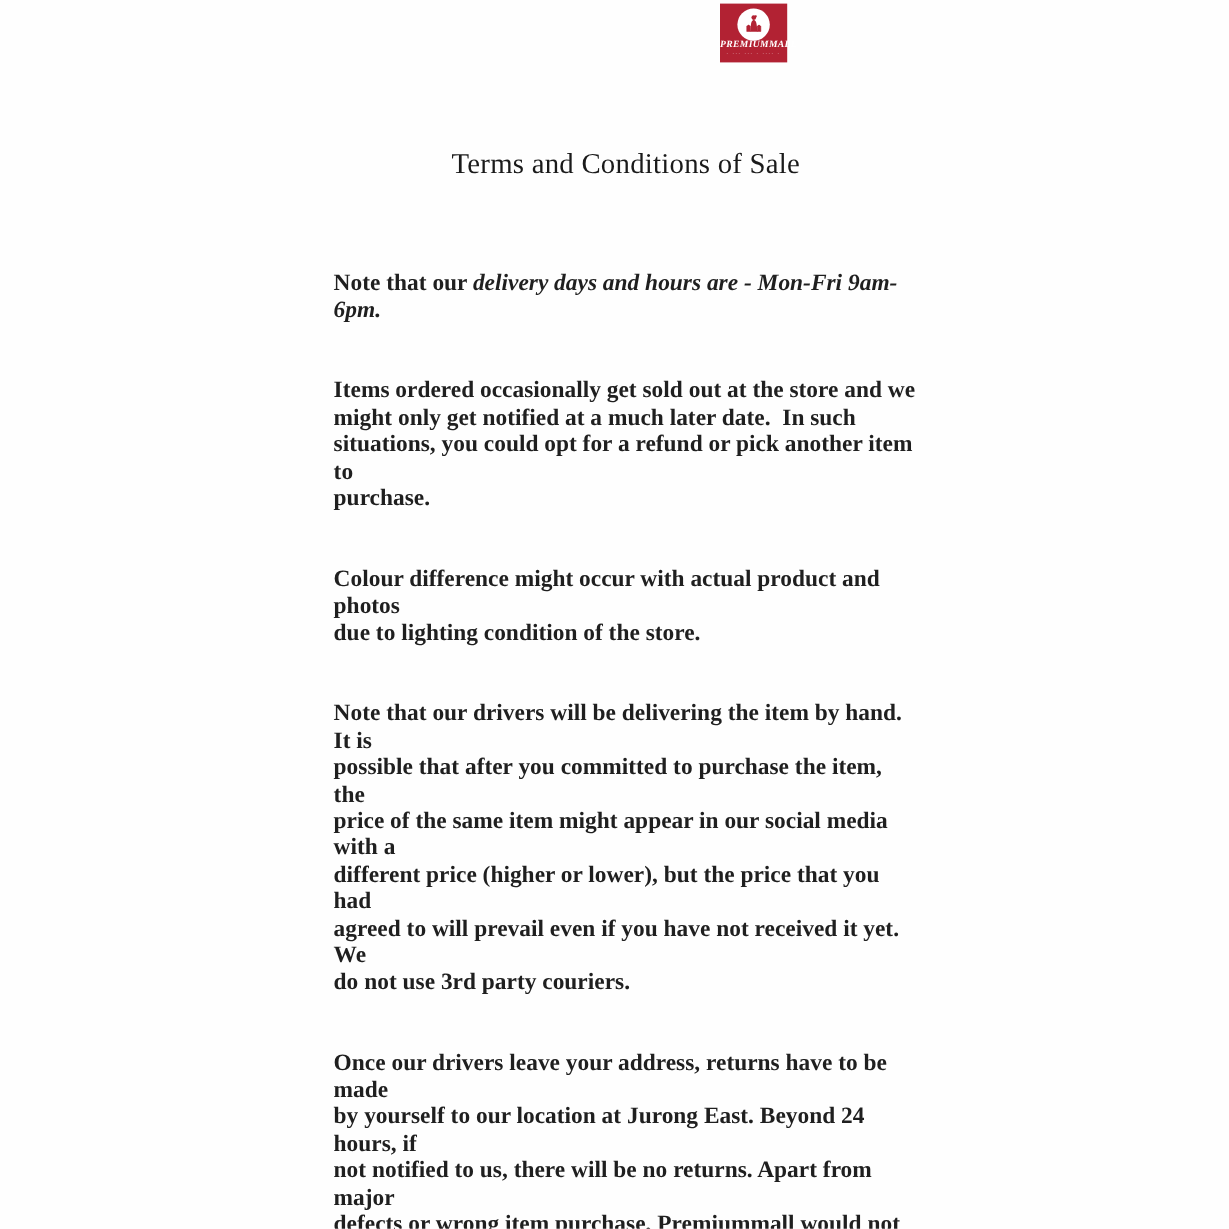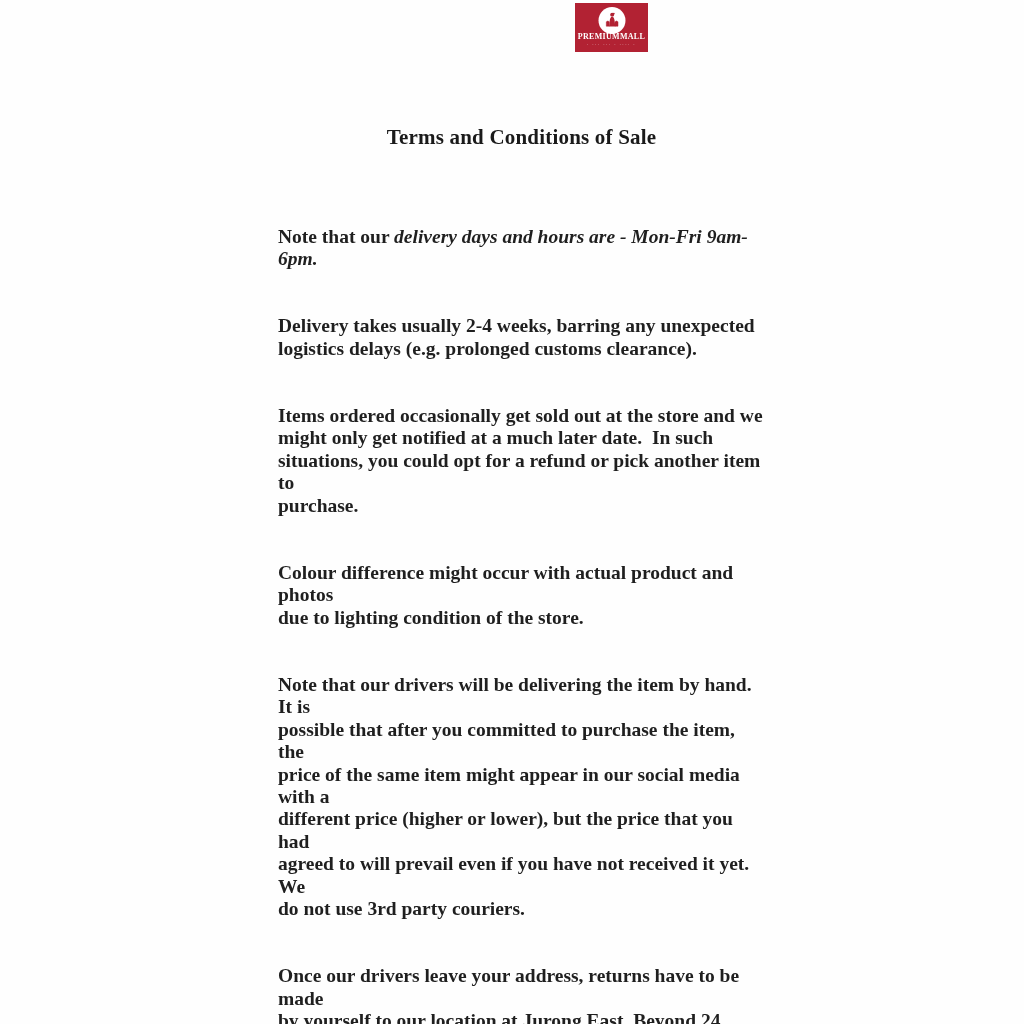--- a/index.html
+++ b/index.html
@@ -16,25 +16,26 @@
   .page {
     position: relative;
     width: 1024px;
     height: 1024px;
     background: #fefefe;
   }
 
   
   .logo {
     position: absolute;
-    left: 575px;
+    left: 600px;
     top: 3px;
-    width: 73px;
+    width: 56px;
     height: 49px;
     background: var(--brand-red, #b22233);
+    font-style: italic;
   }
   .logo-circle {
     position: absolute;
     left: 50%;
     top: 4px;
     transform: translateX(-50%);
     width: 27px;
     height: 27px;
     border-radius: 50%;
     background: #ffffff;
@@ -77,23 +78,23 @@
   
   .content {
     position: absolute;
     left: 278px;
     top: 124px;
     width: 487px;
   }
   .doc-title {
     margin: 0 0 30px 0;
     text-align: center;
-    font-size: 21px;
+    font-size: 24px;
     line-height: 27px;
-    font-weight: bold;
+    font-weight: normal;
     color: #1a1a1a;
     letter-spacing: 0.2px;
   }
   .body-text {
     color: #1f1f1f;
     font-size: 19.5px;
     line-height: 22.4px;
     white-space: pre-wrap;
   }
   .body-text p {
@@ -130,22 +131,20 @@
     <div class="logo-wordmark">PREMIUMMALL</div>
     <div class="logo-tagline">· ··· ··· · ···· ·</div>
   </div>
 
   <div class="content">
     <h1 class="doc-title">Terms and Conditions of Sale</h1>
 
     <div class="body-text">
       <p><span>Note that our </span><em>delivery days and hours are - Mon-Fri 9am-
 6pm.</em></p>
-      <p>Delivery takes usually 2-4 weeks, barring any unexpected
-logistics delays (e.g. prolonged customs clearance).</p>
       <p>Items ordered occasionally get sold out at the store and we
 might only get notified at a much later date.  In such
 situations, you could opt for a refund or pick another item to
 purchase.</p>
       <p>Colour difference might occur with actual product and photos
 due to lighting condition of the store.</p>
       <p>Note that our drivers will be delivering the item by hand. It is
 possible that after you committed to purchase the item, the
 price of the same item might appear in our social media with a
 different price (higher or lower), but the price that you had

